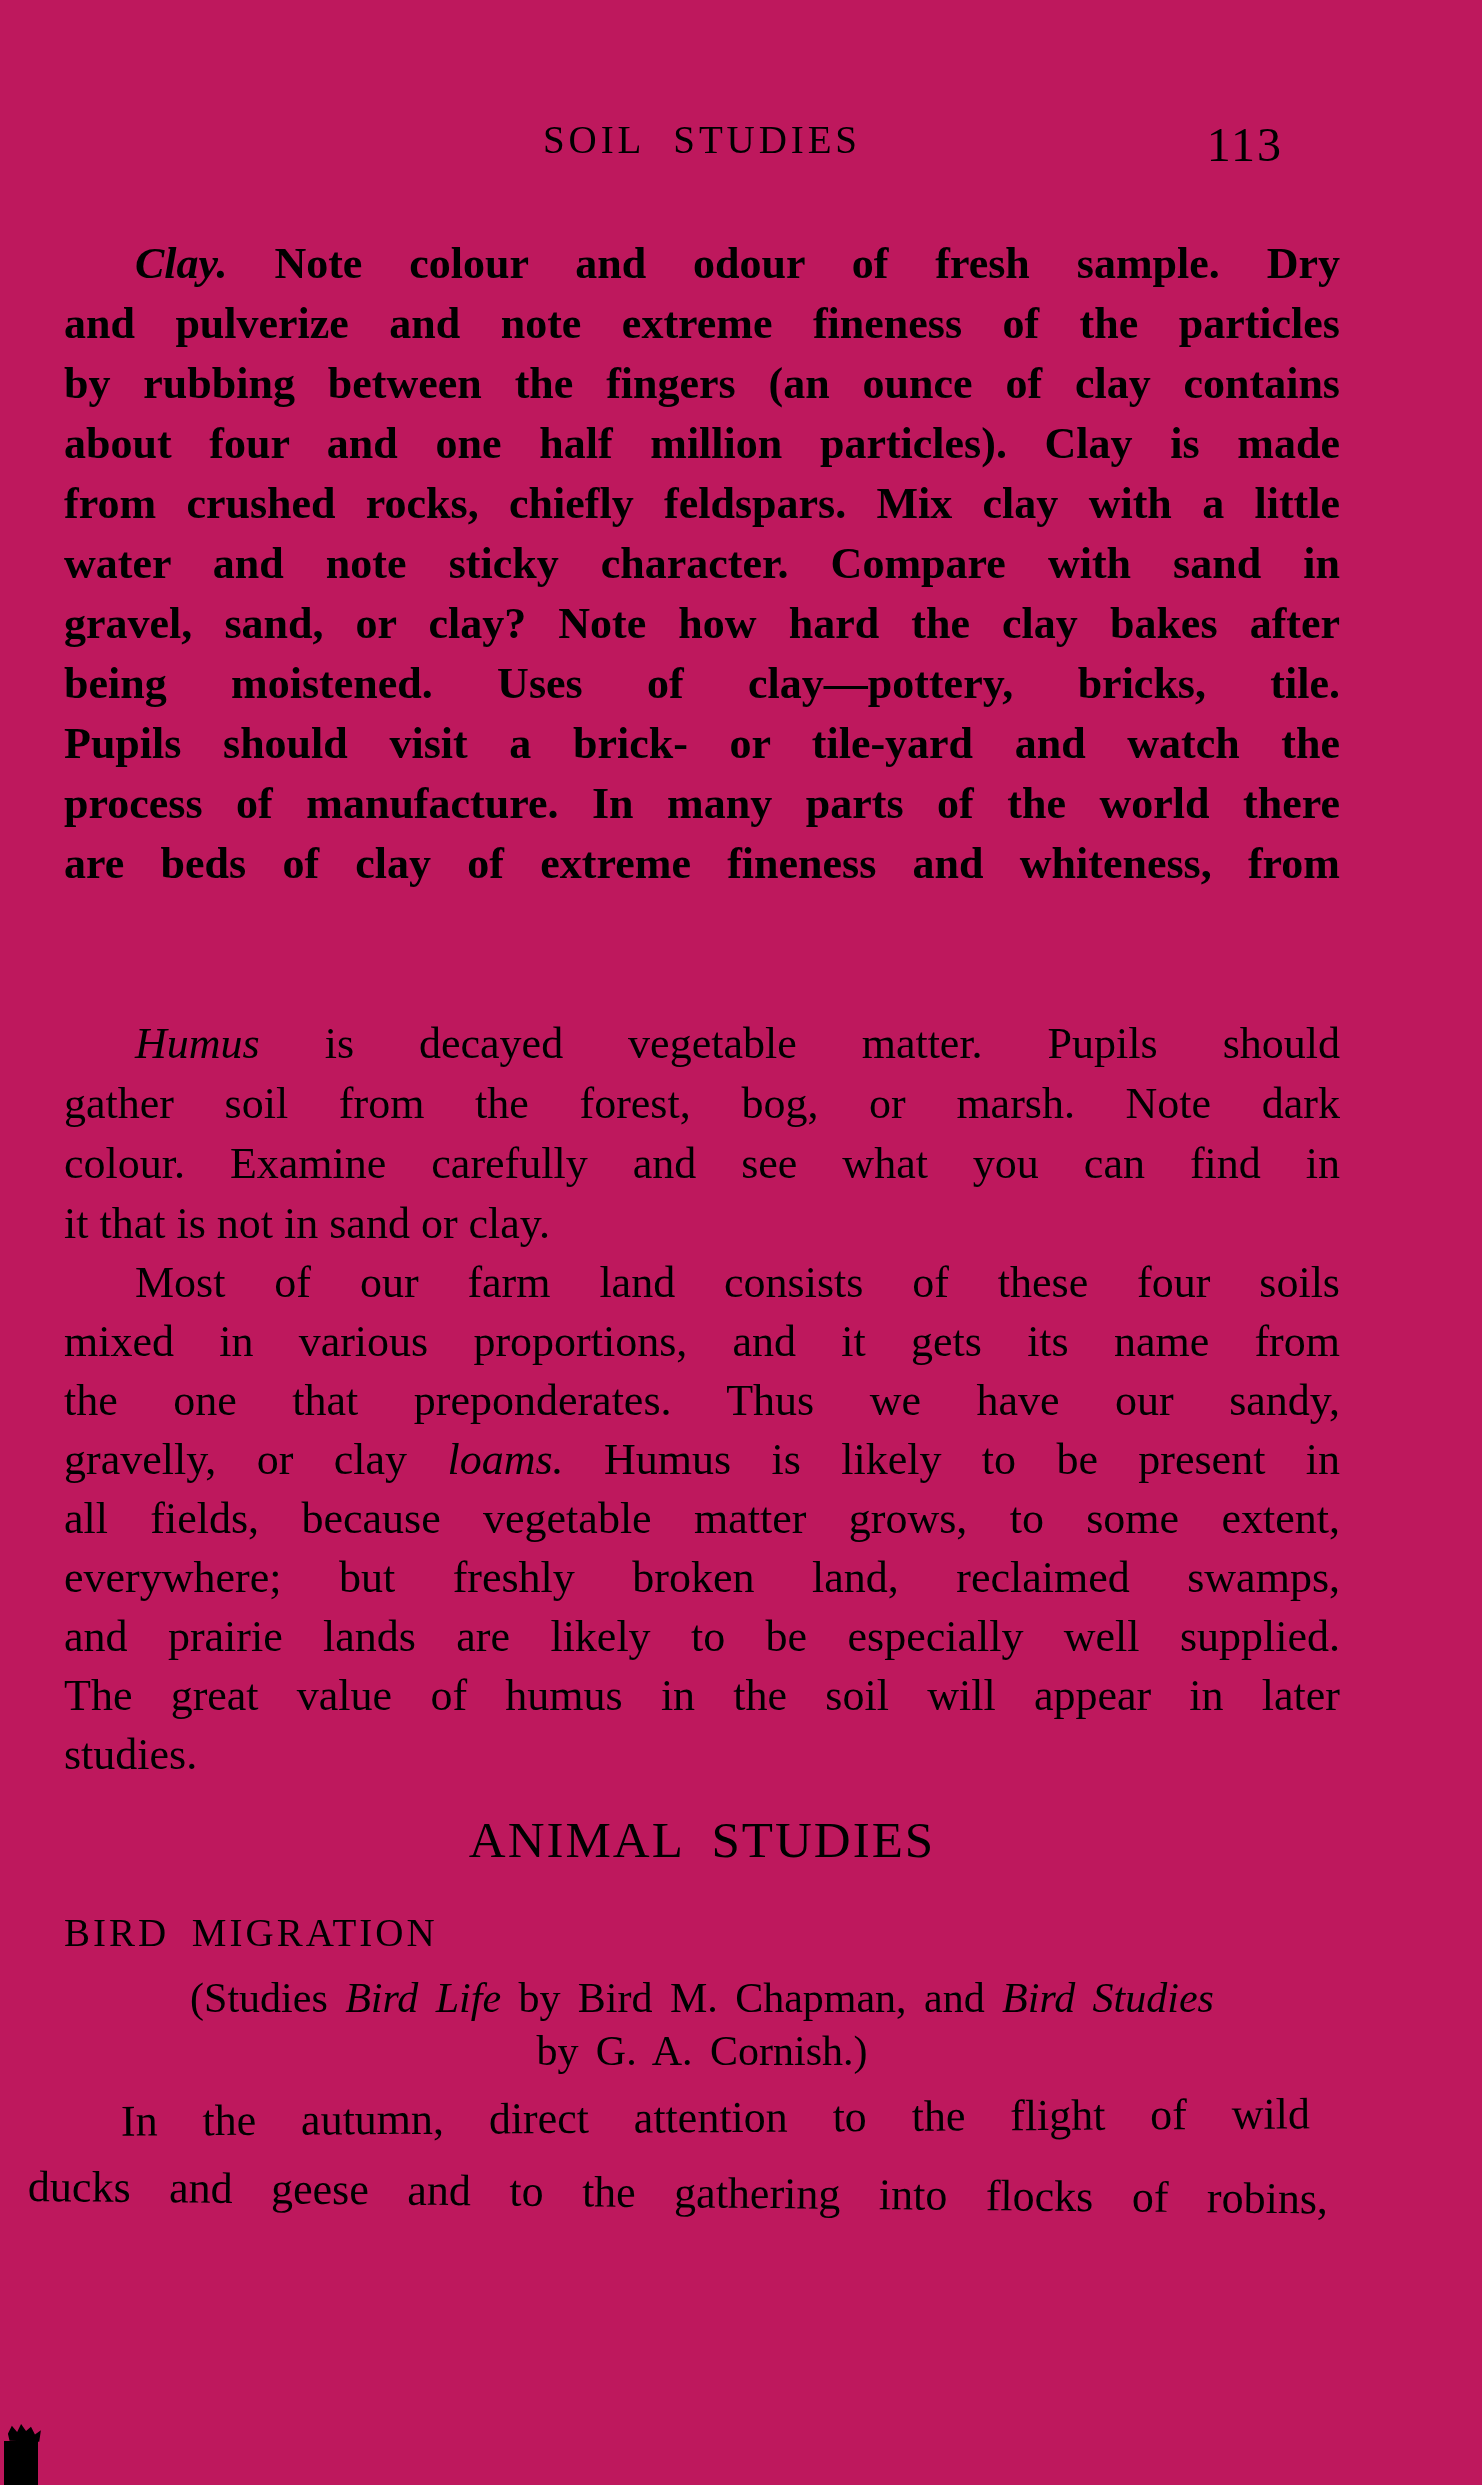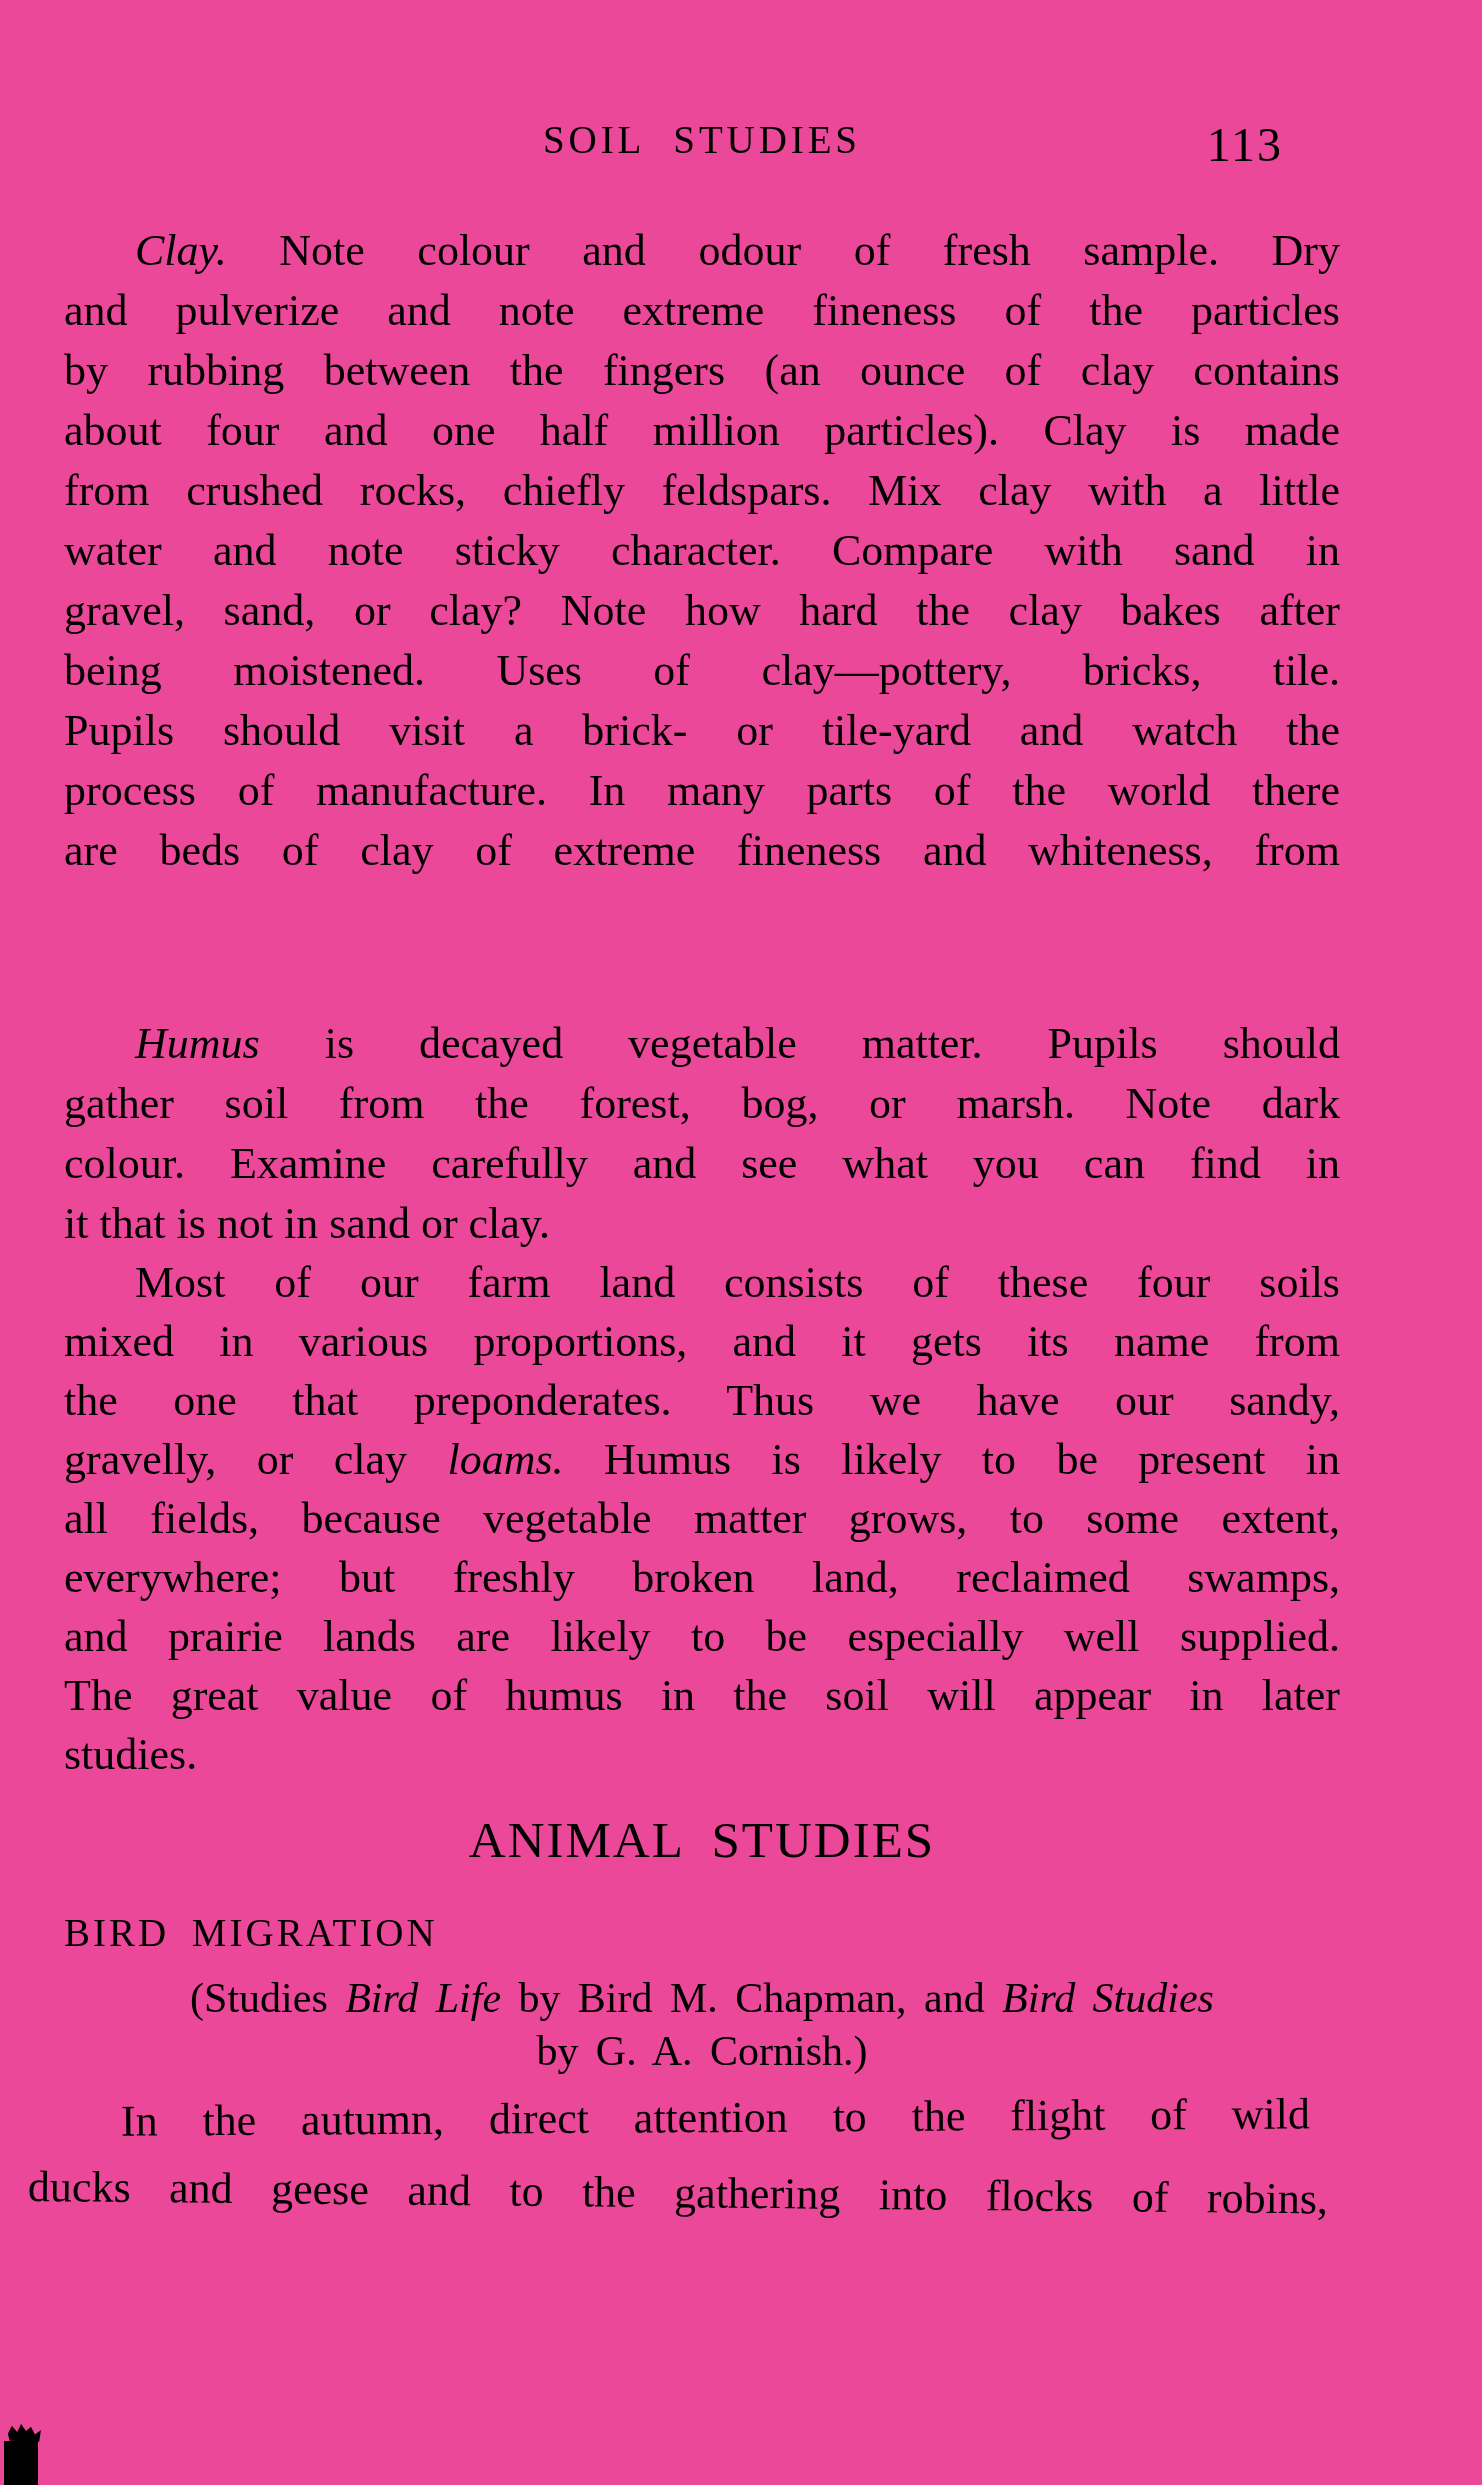--- a/index.html
+++ b/index.html
@@ -1,20 +1,20 @@
 <!DOCTYPE html>
 <html><head>
 <meta charset="utf-8">
 <style>
   html,body { margin:0; padding:0; background:#e8e8e8; }
   .page {
     position:relative;
     width:1483px; height:2485px;
     margin:0 auto;
-    background:#ec4899;
+    background:#be185d;
     color:#000000;
     font-family:"Liberation Serif","DejaVu Serif",serif;
     overflow:hidden;
   }
   .abs { position:absolute; }
 
   
   .running-header {
     top:117px; left:64px; width:1276px; height:47px;
     font-size:39px; letter-spacing:3.9px; word-spacing:15.8px;
@@ -83,21 +83,21 @@
 </head>
 <body>
 
 <div class="page">
 
   <div class="abs running-header">
     <span>SOIL STUDIES</span>
     <span class="page-number">113</span>
   </div>
 
-  <div class="abs para para1" style="top:221px;">
+  <div class="abs para para1" style="top:234px;font-weight:bold;">
       <div class="line first"><span class="it">Clay.</span><span>  Note colour and odour of fresh sample.  Dry</span></div>
       <div class="line"><span>and pulverize and note extreme fineness of the particles</span></div>
       <div class="line"><span>by rubbing between the fingers (an ounce of clay contains</span></div>
       <div class="line"><span>about four and one half million particles).  Clay is made</span></div>
       <div class="line"><span>from crushed rocks, chiefly feldspars.  Mix clay with a little</span></div>
       <div class="line"><span>water and note sticky character.  Compare with sand in</span></div>
       <div class="line"><span>gravel, sand, or clay?  Note how hard the clay bakes after</span></div>
       <div class="line"><span>being moistened.  Uses of clay—pottery, bricks, tile.</span></div>
       <div class="line"><span>Pupils should visit a brick- or tile-yard and watch the</span></div>
       <div class="line"><span>process of manufacture.  In many parts of the world there</span></div>

